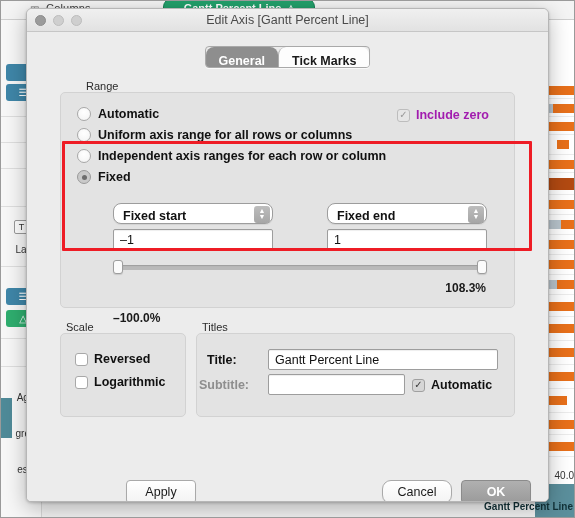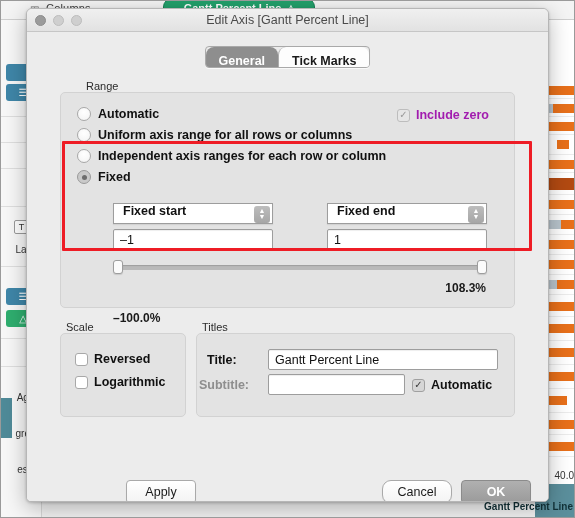--- a/index.html
+++ b/index.html
@@ -135,22 +135,22 @@
     font-size: 10px; color: #3a3a3a; line-height: 1;
   }
   .chk.on { background: #d6d6d6; border-color: #a0a0a0; }
   .chk-label { font-size: 12.5px; color: #111; font-weight: bold; white-space: nowrap; }
   .dim .chk-label { color: #a21caf; font-weight: bold; }
   .dim .chk { background: #e6e6e6; border-color: #bdbdbd; color: #9a9a9a; }
 
   
   .select {
     position: absolute; height: 21px; background: #ffffff;
-    border: 1px solid #9d9d9d; border-radius: 0;
-    display: flex; align-items: flex-start;
+    border: 1px solid #9d9d9d; border-radius: 8px;
+    display: flex; align-items: flex-end;
     box-shadow: 0 1px 1px rgba(0,0,0,.07);
   }
   .select .val { padding-left: 9px; font-size: 12.5px; font-weight: bold; color: #111; }
   .stepper {
     position: absolute; right: 2px; top: 1.5px; width: 16px; height: 17px;
     background: linear-gradient(#bdbdbd, #a6a6a6); border-radius: 3px;
     display: flex; flex-direction: column; align-items: center; justify-content: center;
     color: #ffffff; font-size: 7px; line-height: 6px;
   }
 

